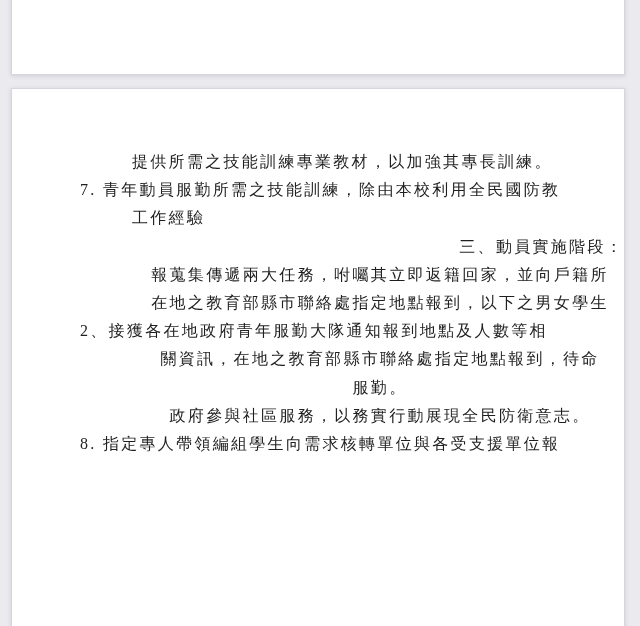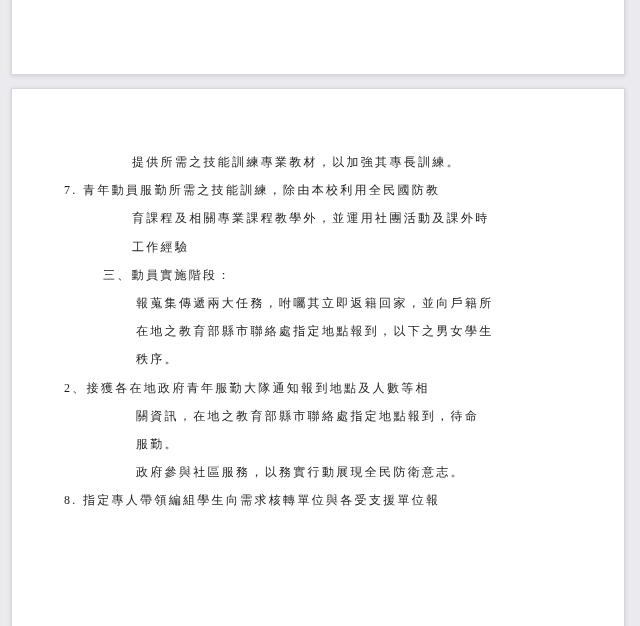--- a/index.html
+++ b/index.html
@@ -31,48 +31,46 @@
   .page-current {
     top: 88px;
     height: 640px; 
   }
   .doc-text {
     position: absolute;
     top: 59px;
     left: 0;
     right: 0;
     color: #1f1f1f;
-    font-size: 12px;
+    font-size: 16px;
     letter-spacing: 2.3px;
     line-height: 28.2px;
     white-space: nowrap;
   }
   .doc-line { height: 28.2px; }
-  .ln-sec   { padding-left: 91px; }   
-  .ln-num   { padding-left: 52px; }  
+  .ln-sec   { padding-left: 91px; text-align: right; }   
+  .ln-num   { padding-left: 68px; }  
   .ln-cont7 { padding-left: 120px; }  
-  .ln-cont  { padding-left: 124px; }  
+  .ln-cont  { padding-left: 124px; text-align: center; }  
 </style>
 </head>
 <body>
 
 <div class="viewer">
 
   <div class="page page-prev"></div>
 
   <div class="page page-current">
     <div class="doc-text">
       <div class="doc-line ln-cont7">提供所需之技能訓練專業教材，以加強其專長訓練。</div>
       <div class="doc-line ln-num">7. 青年動員服勤所需之技能訓練，除由本校利用全民國防教</div>
-      <div class="doc-line ln-cont7">育課程及相關專業課程教學外，並運用社團活動及課外時</div>
       <div class="doc-line ln-cont7">工作經驗</div>
       <div class="doc-line ln-sec">三、動員實施階段：</div>
       <div class="doc-line ln-cont">報蒐集傳遞兩大任務，咐囑其立即返籍回家，並向戶籍所</div>
       <div class="doc-line ln-cont">在地之教育部縣市聯絡處指定地點報到，以下之男女學生</div>
-      <div class="doc-line ln-cont">秩序。</div>
       <div class="doc-line ln-num">2、接獲各在地政府青年服勤大隊通知報到地點及人數等相</div>
       <div class="doc-line ln-cont">關資訊，在地之教育部縣市聯絡處指定地點報到，待命</div>
       <div class="doc-line ln-cont">服勤。</div>
       <div class="doc-line ln-cont">政府參與社區服務，以務實行動展現全民防衛意志。</div>
       <div class="doc-line ln-num">8. 指定專人帶領編組學生向需求核轉單位與各受支援單位報</div>
     </div>
   </div>
 
 </div>
 

